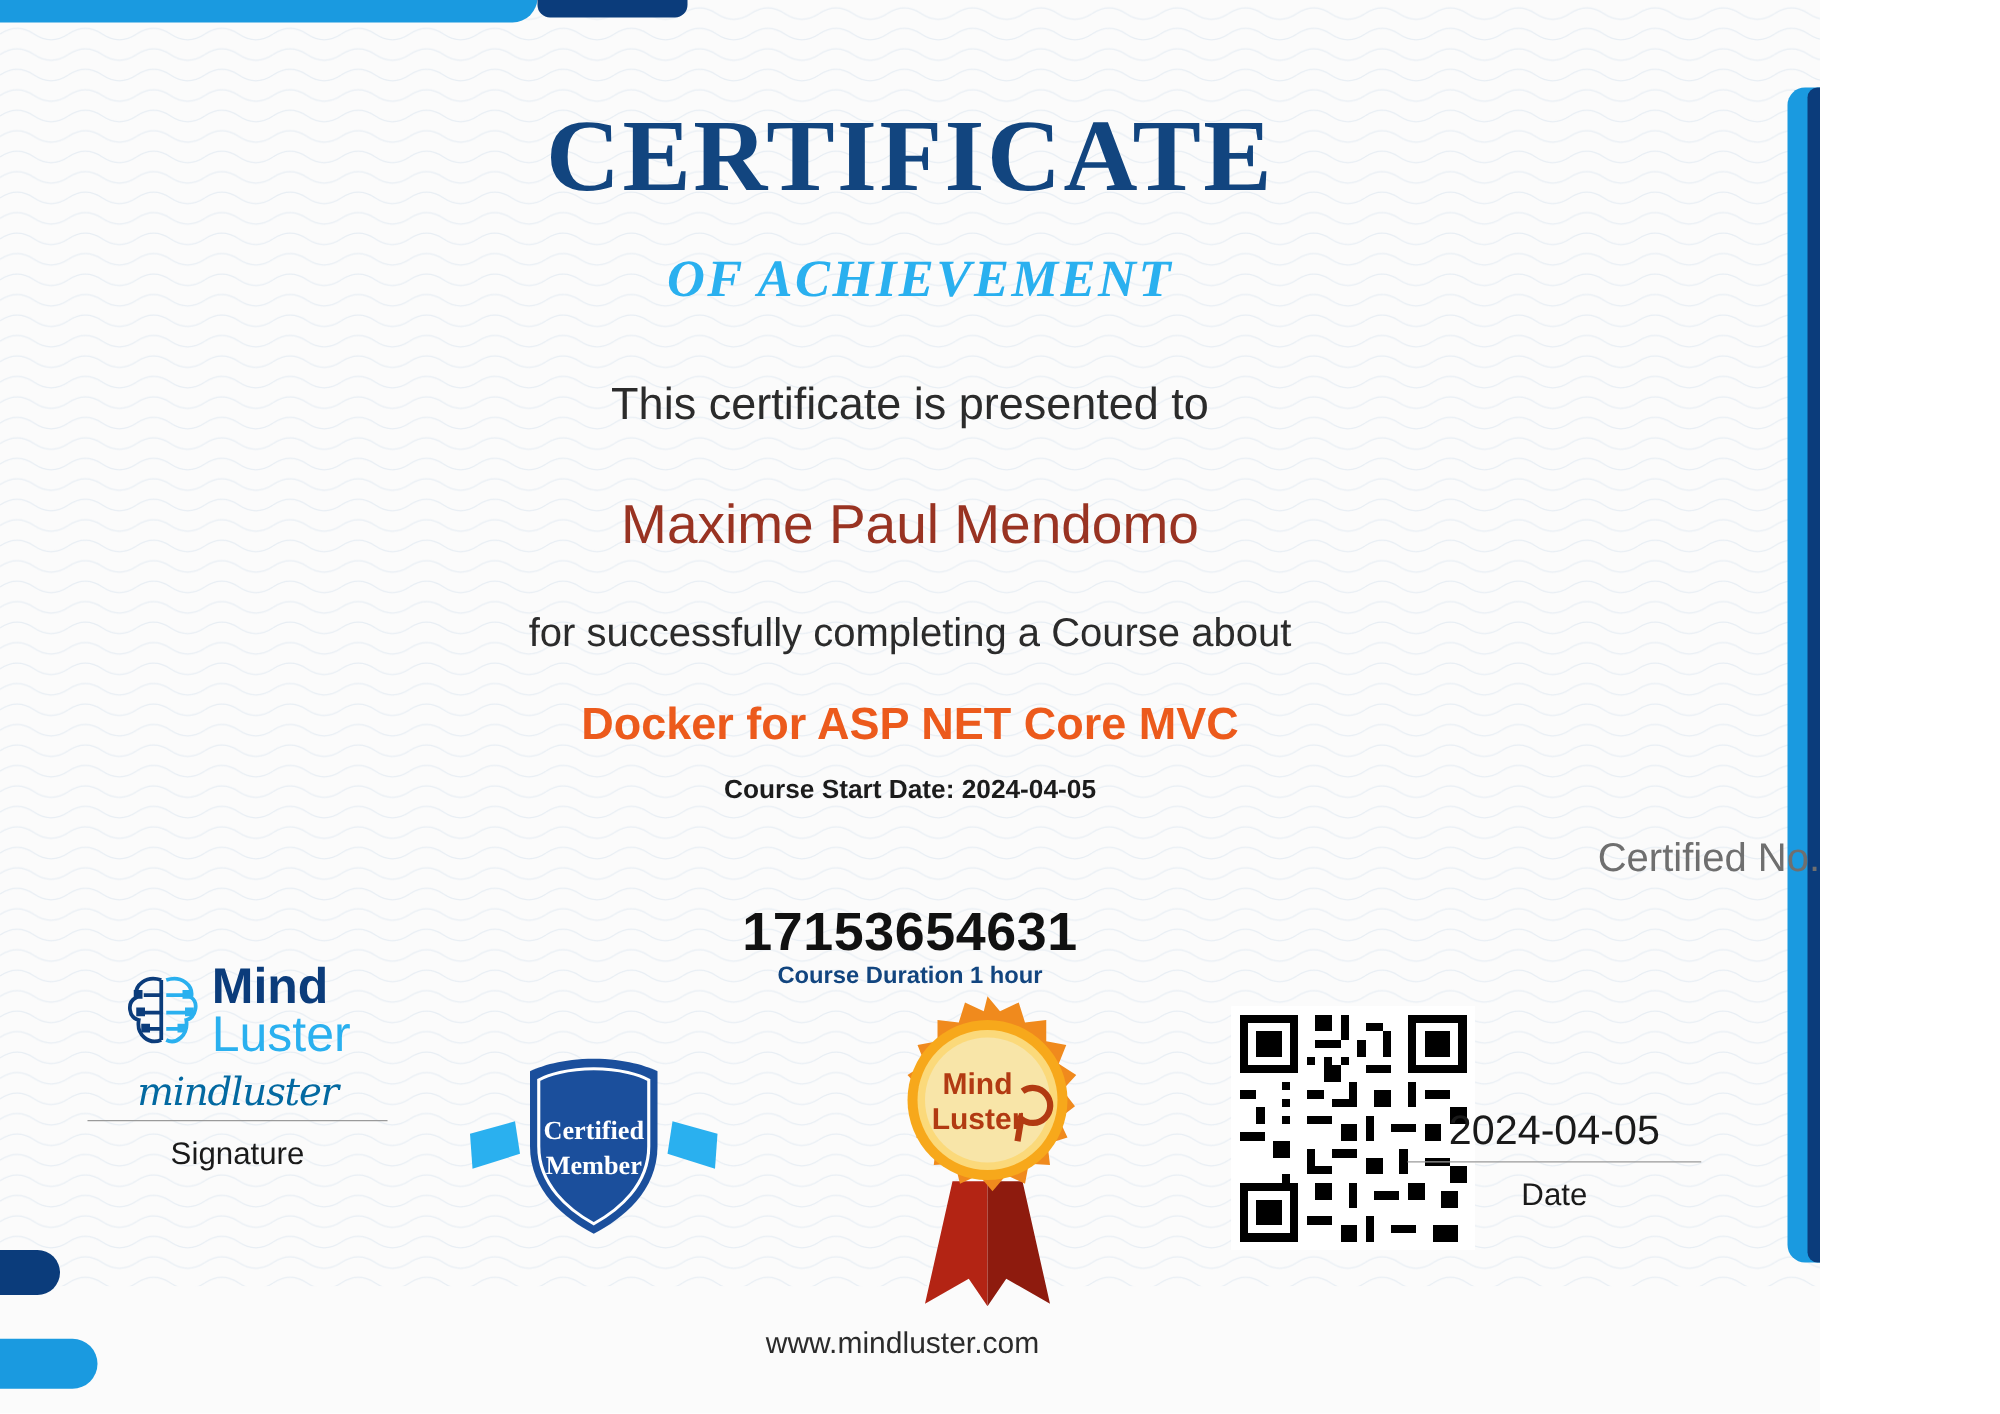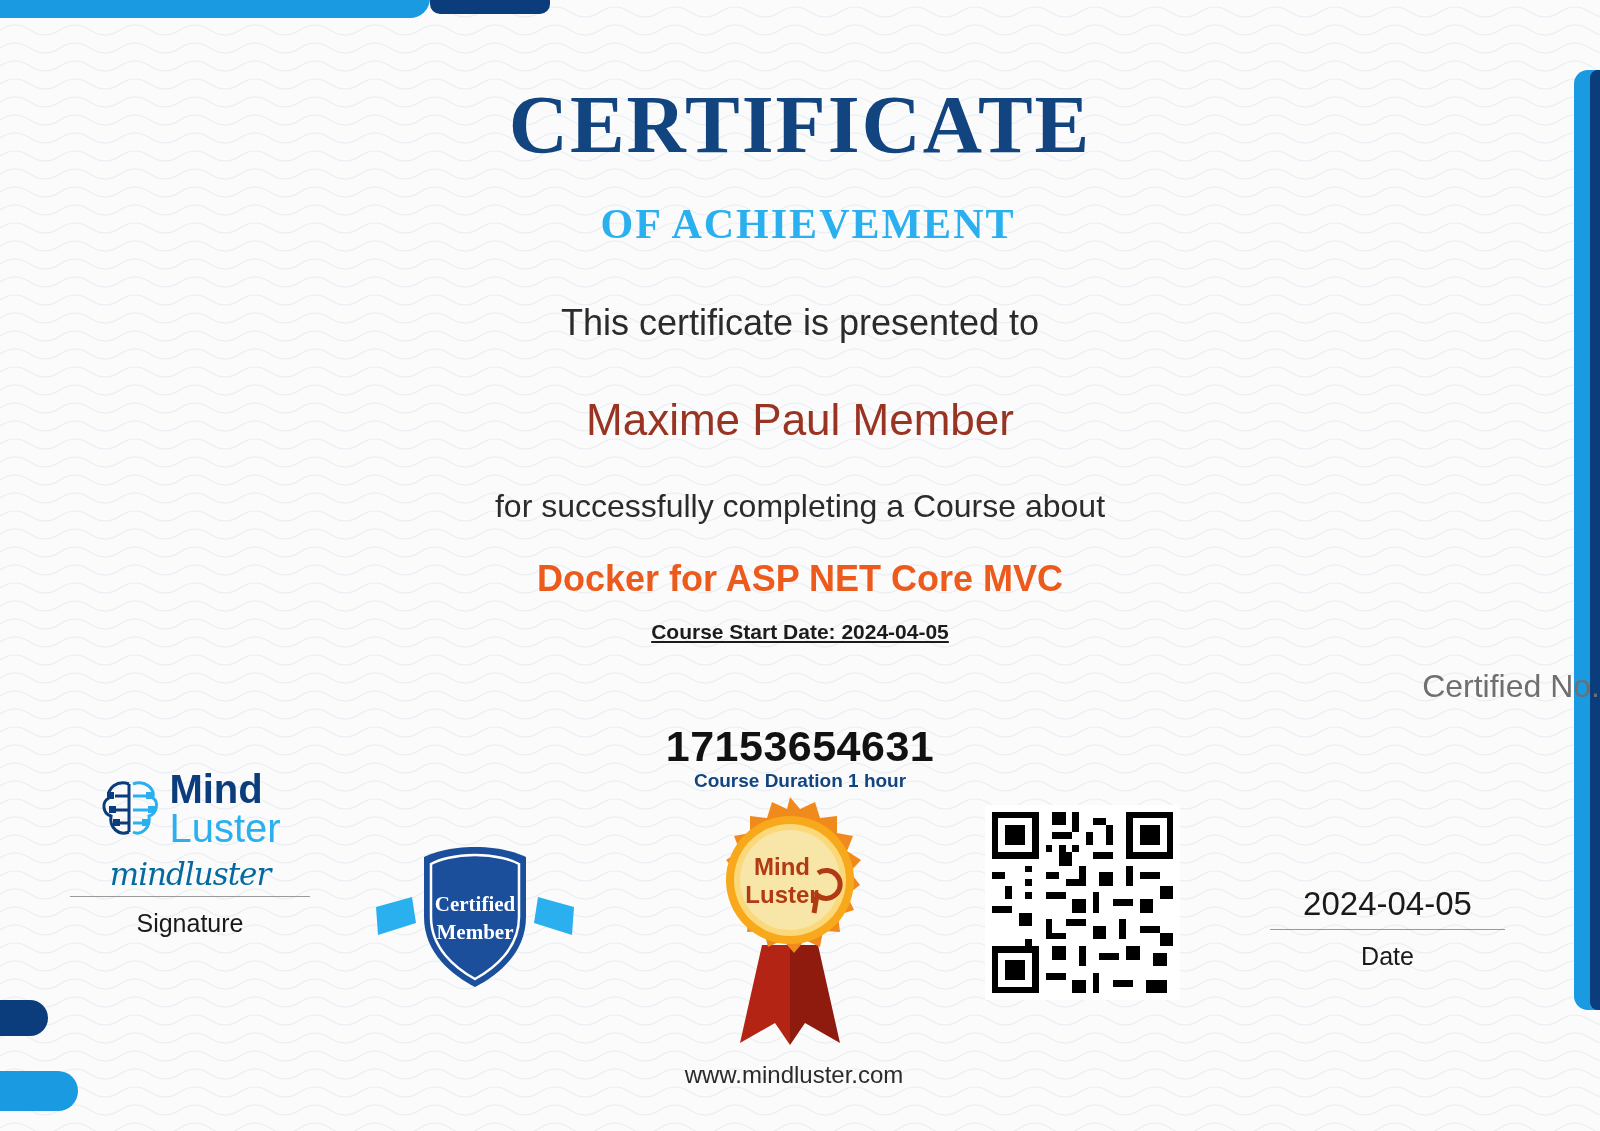--- a/index.html
+++ b/index.html
@@ -5,21 +5,21 @@
   html, body {
     margin: 0;
     padding: 0;
     background: #ffffff;
   }
   body {
     font-family: "Liberation Sans", sans-serif;
   }
   #certificate {
     position: relative;
-    width: 1600px;
+    width: 1456px;
     height: 1131px;
     background: #fbfbfb;
     overflow: hidden;
   }
   
   #texture {
     position: absolute;
     inset: 0;
     opacity: .55;
     pointer-events: none;
@@ -77,20 +77,21 @@
   }
   .subtitle {
     position: absolute;
     top: 200px; left: 16px; right: 0;
     text-align: center;
     font-family: "Liberation Serif", serif;
     font-weight: bold;
     font-size: 42px;
     letter-spacing: 2px;
     color: #2ab0ef;
+    font-style: italic;
   }
   .presented {
     position: absolute;
     top: 302px; left: 0; right: 0;
     text-align: center;
     font-size: 36px;
     color: #2b2b2b;
   }
   .recipient {
     position: absolute;
@@ -114,21 +115,20 @@
     font-weight: bold;
     color: #ec5a1c;
   }
   .startdate {
     position: absolute;
     top: 620px; left: 0; right: 0;
     text-align: center;
     font-size: 21px;
     font-weight: bold;
     color: #1c1c1c;
-    text-decoration: underline;
   }
   .certno-label {
     position: absolute;
     top: 668px; left: 0; right: 0;
     text-align: right;
     font-size: 32px;
     color: #6f6f6f;
   }
   .certno-value {
     position: absolute;
@@ -273,21 +273,21 @@
   <div class="deco deco-top-left"></div>
   <div class="deco deco-top-left2"></div>
   <div class="deco deco-right"></div>
   <div class="deco deco-right2"></div>
   <div class="deco deco-bottom-left"></div>
   <div class="deco deco-bottom-left2"></div>
 
   <div class="title">CERTIFICATE</div>
   <div class="subtitle">OF ACHIEVEMENT</div>
   <div class="presented">This certificate is presented to</div>
-  <div class="recipient">Maxime Paul Member</div>
+  <div class="recipient">Maxime Paul Mendomo</div>
   <div class="completing">for successfully completing a Course about</div>
   <div class="course">Docker for ASP NET Core MVC</div>
   <div class="startdate">Course Start Date: 2024-04-05</div>
   <div class="certno-label">Certified No.</div>
   <div class="certno-value">17153654631</div>
   <div class="duration">Course Duration 1 hour</div>
 
   <div class="logo-block">
     <div class="logo-row">
       <svg width="62" height="66" viewBox="0 0 62 66">

